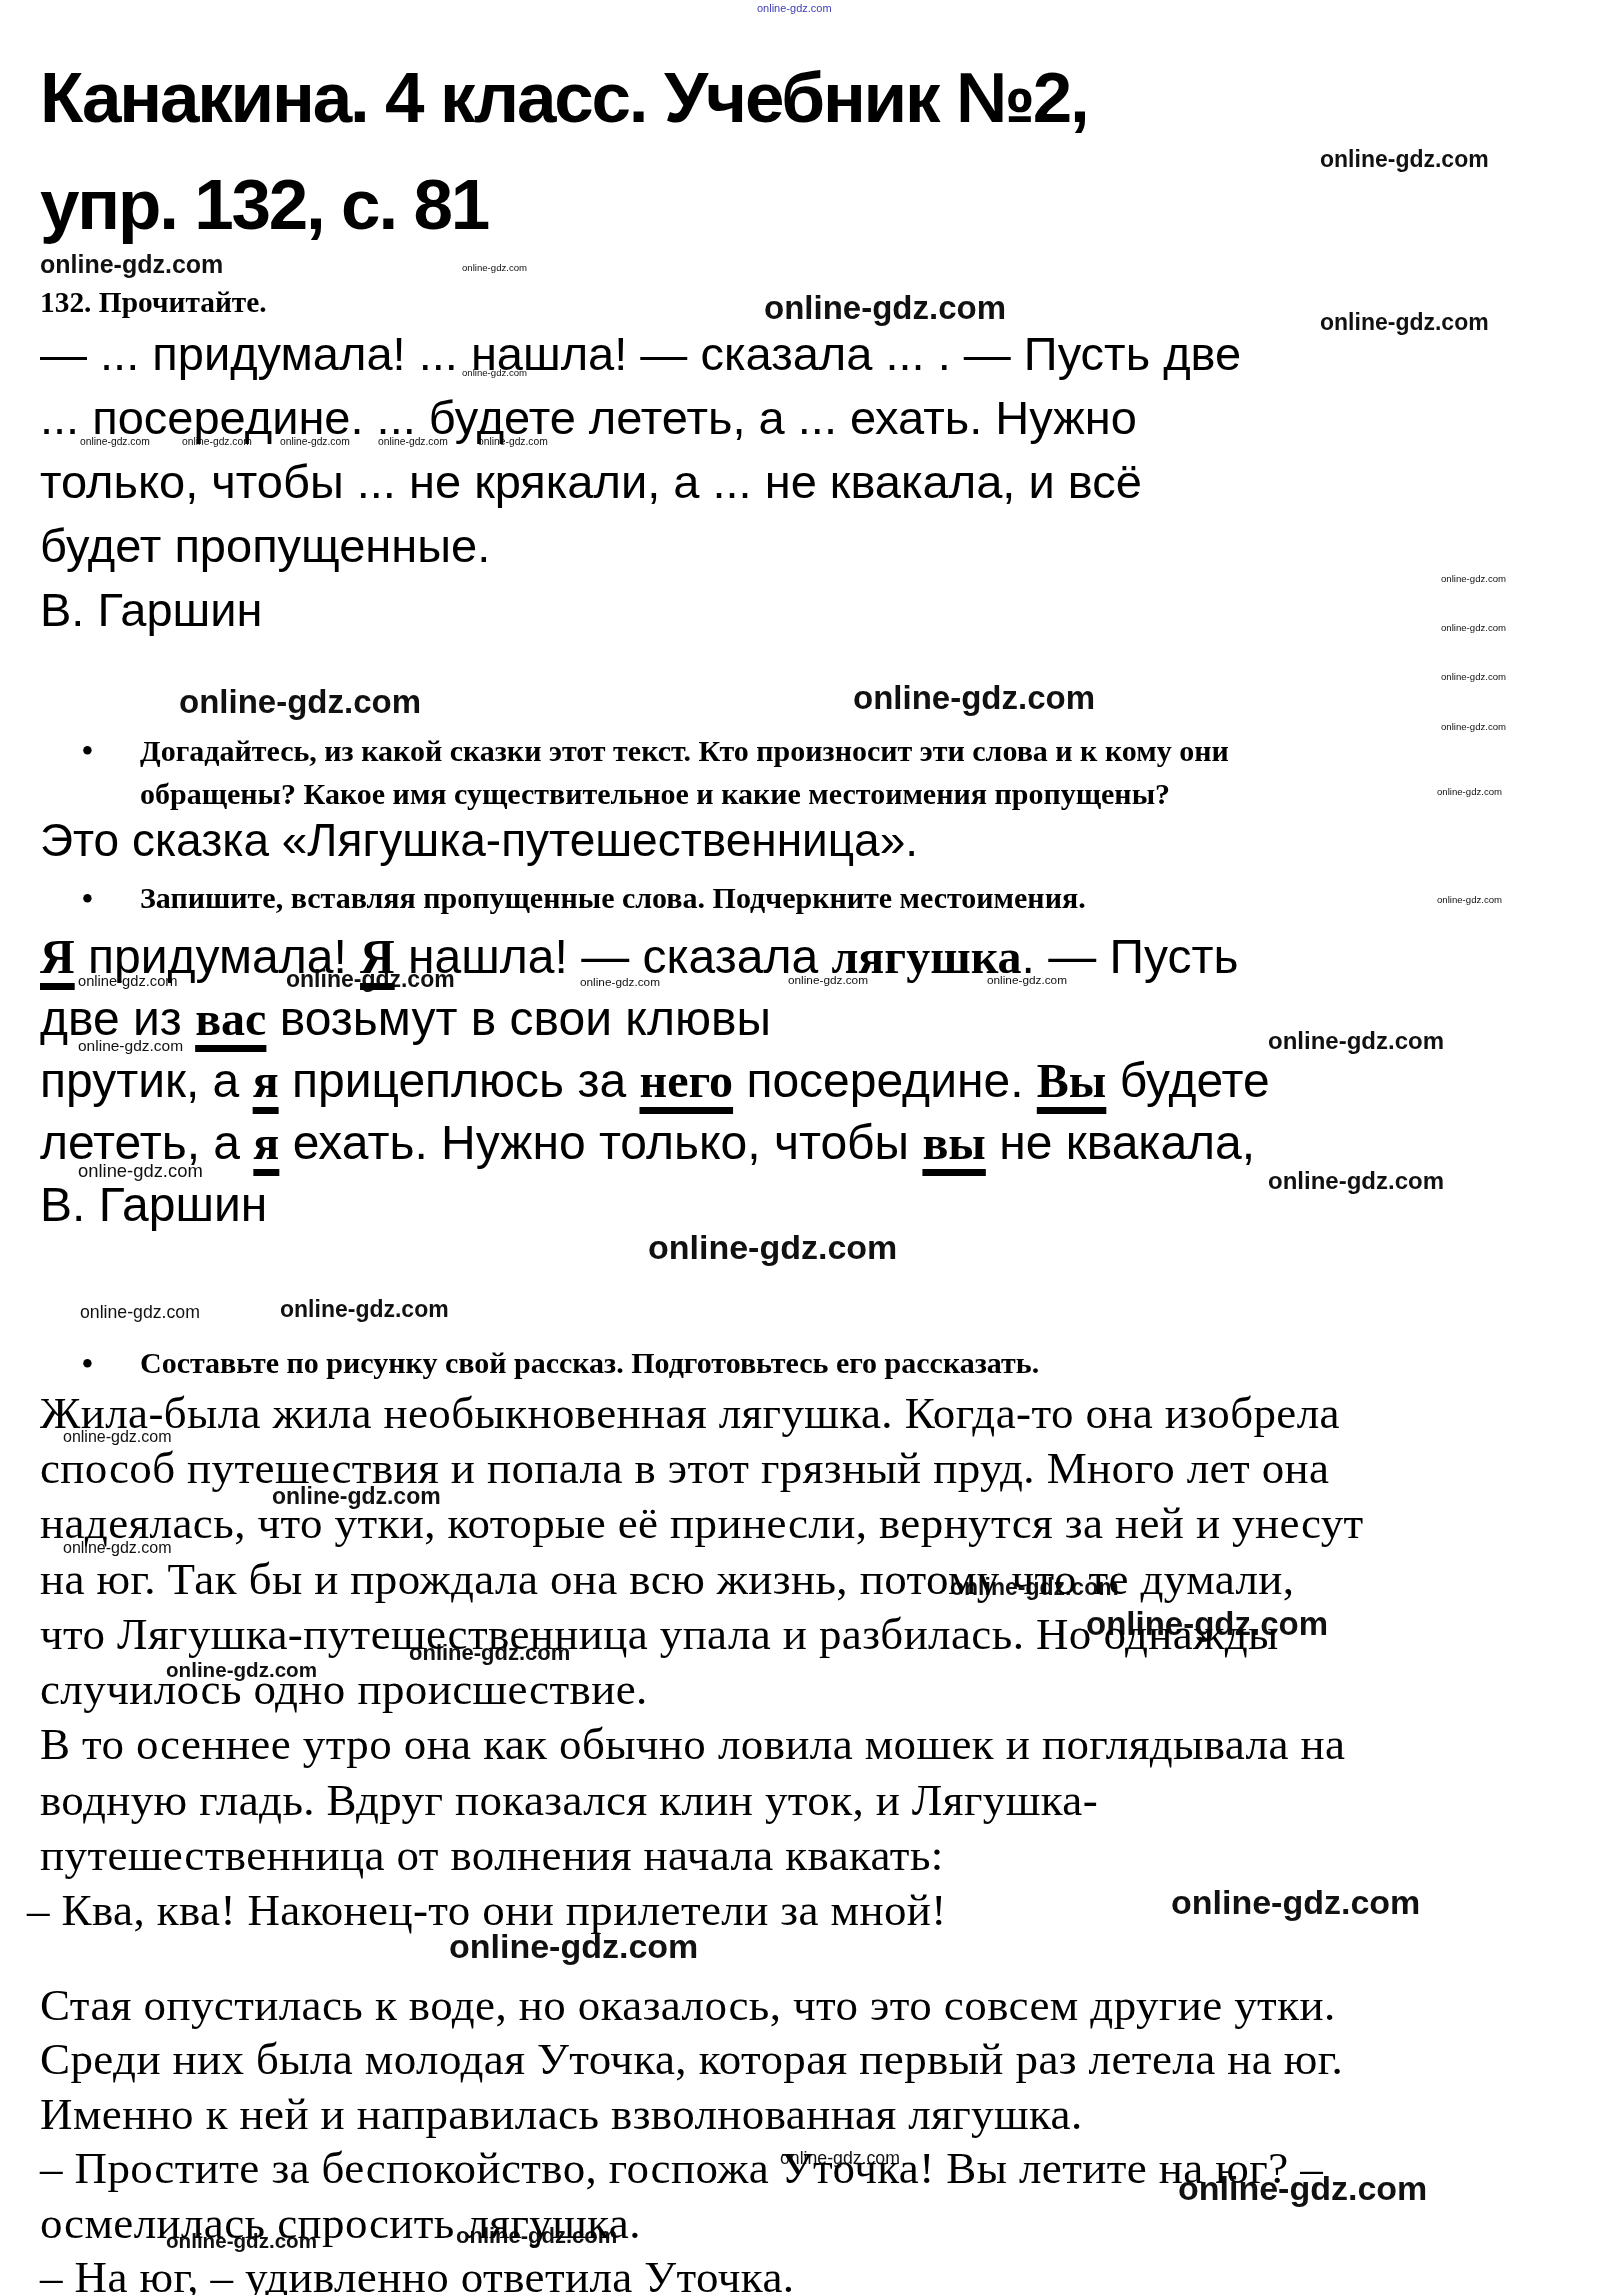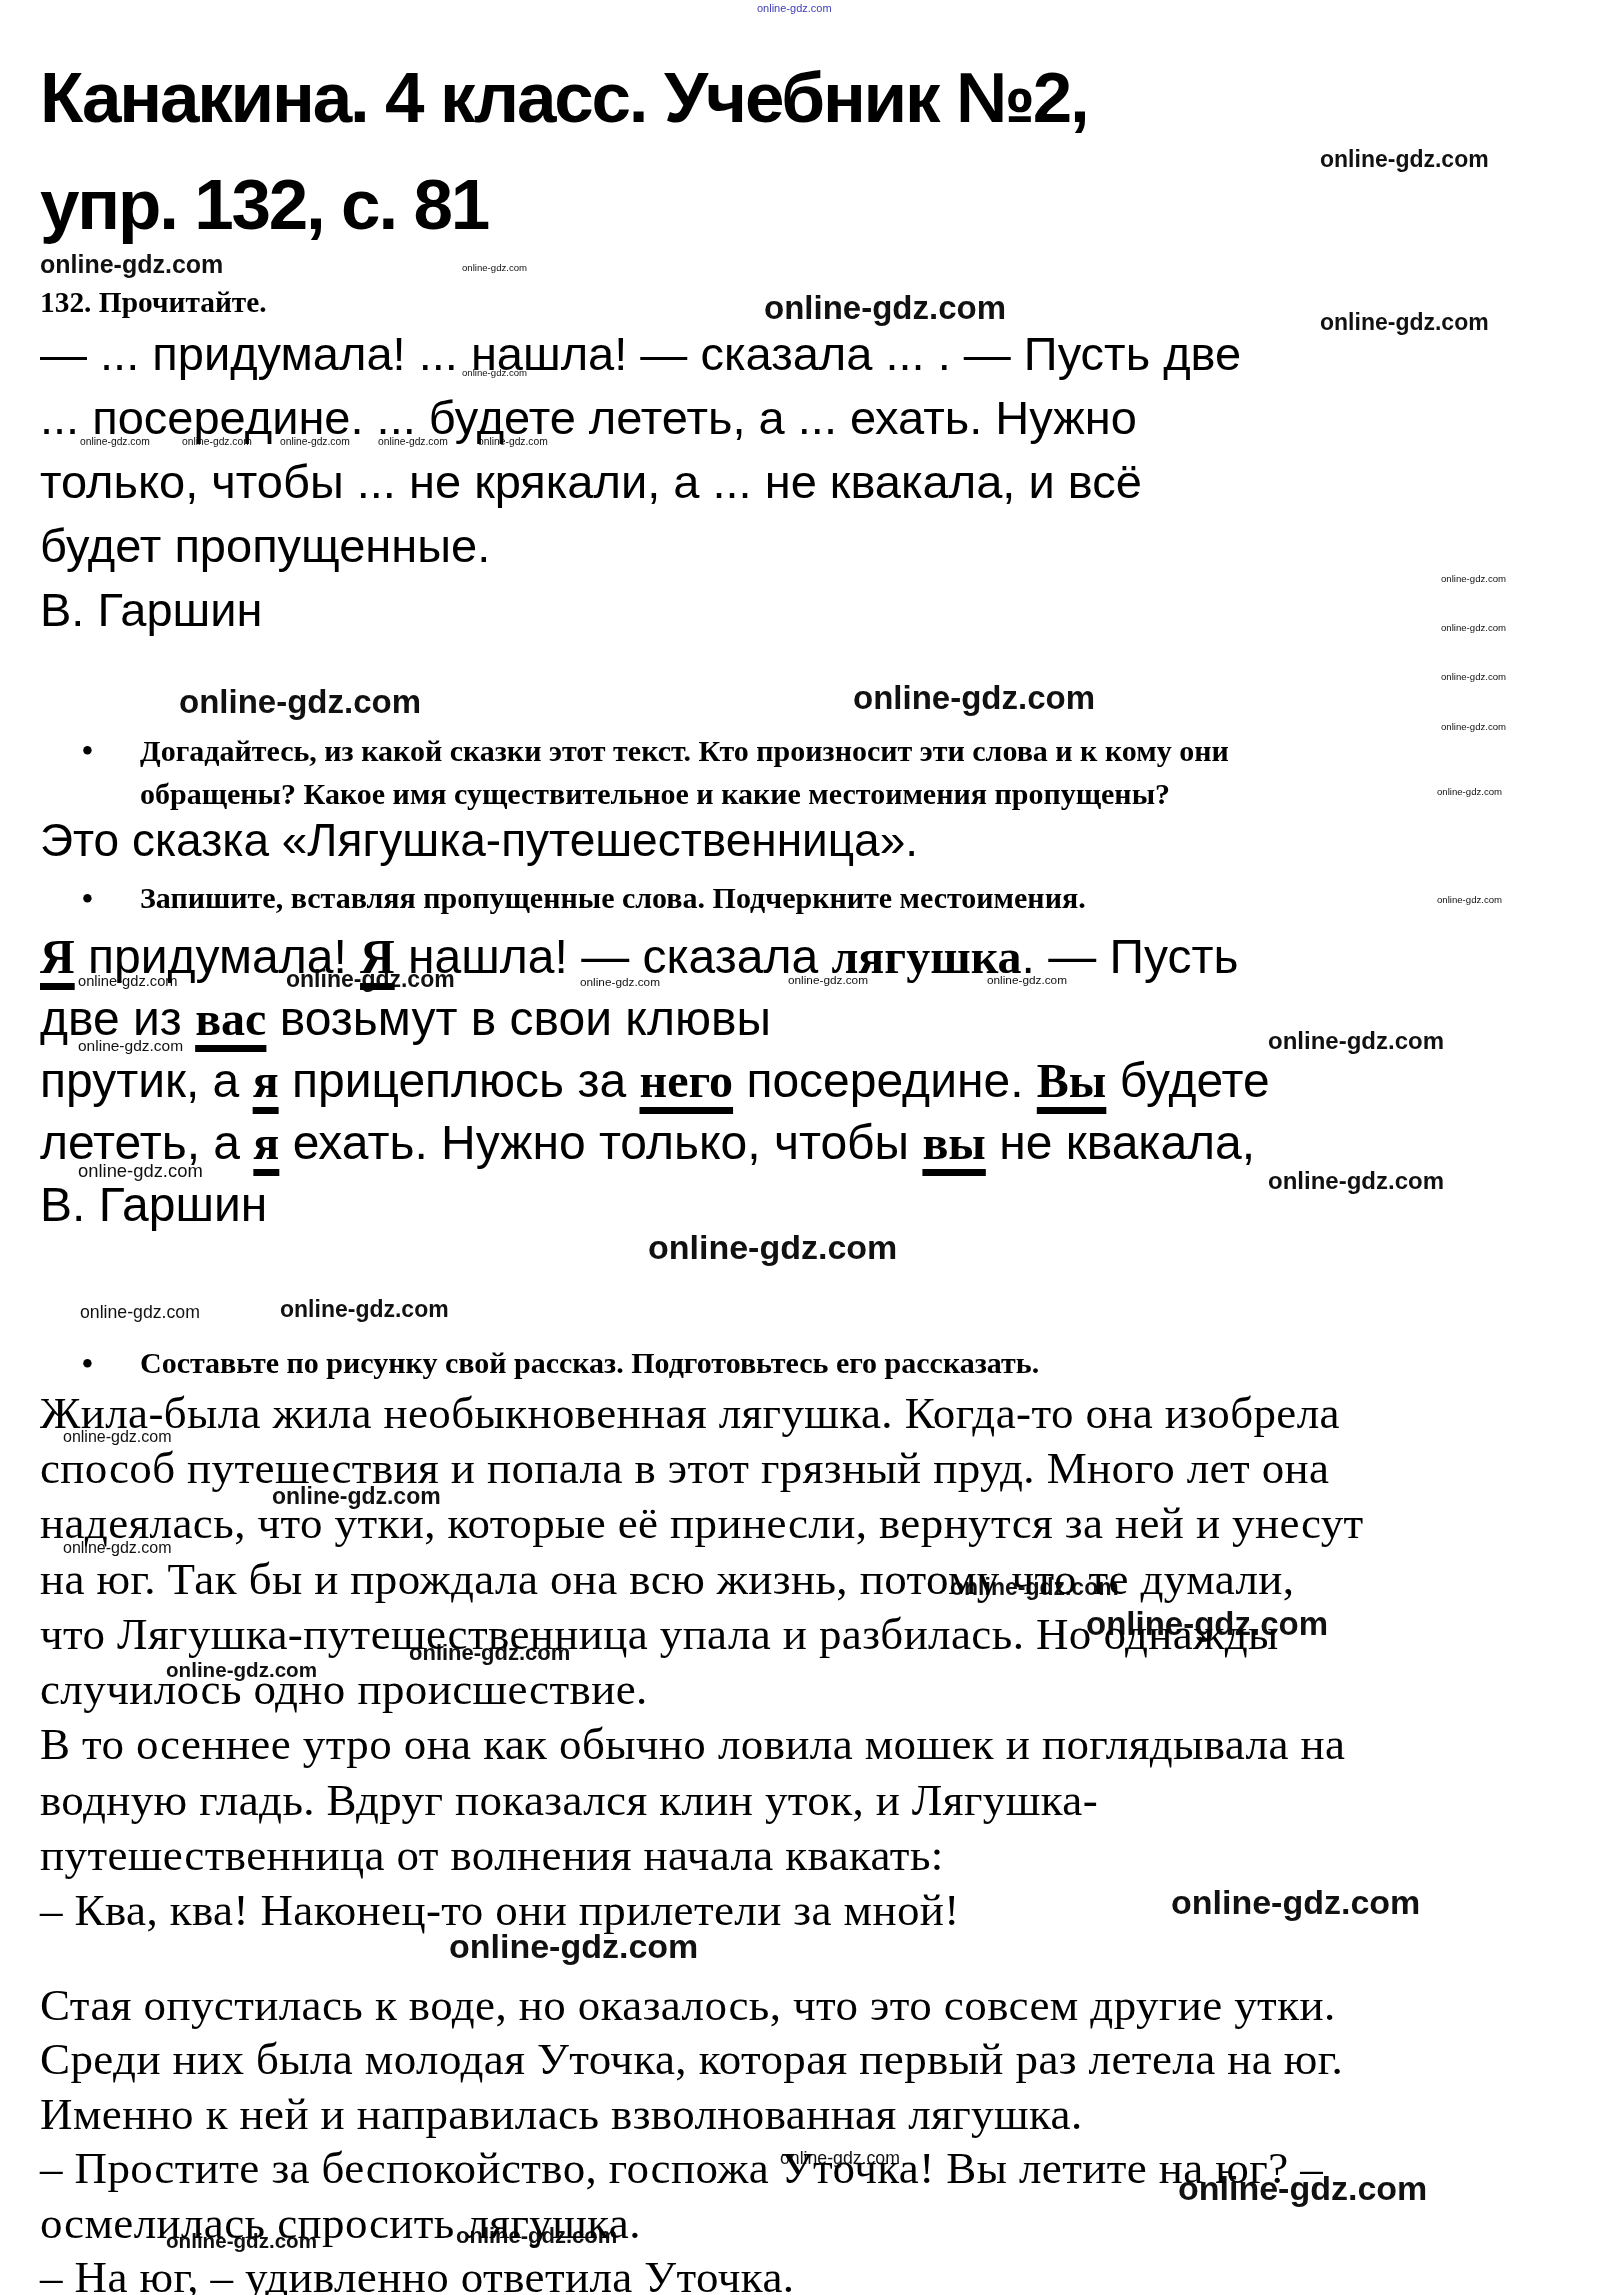--- a/index.html
+++ b/index.html
@@ -121,21 +121,21 @@
 <div id="story-block">
     <div class="abs story" style="left: 40px; top: 1387px;">Жила-была жила необыкновенная лягушка. Когда-то она изобрела</div>
     <div class="abs story" style="left: 40px; top: 1442px;">способ путешествия и попала в этот грязный пруд. Много лет она</div>
     <div class="abs story" style="left: 40px; top: 1497px;">надеялась, что утки, которые её принесли, вернутся за ней и унесут</div>
     <div class="abs story" style="left: 40px; top: 1553px;">на юг. Так бы и прождала она всю жизнь, потому что те думали,</div>
     <div class="abs story" style="left: 40px; top: 1608px;">что Лягушка-путешественница упала и разбилась. Но однажды</div>
     <div class="abs story" style="left: 40px; top: 1663px;">случилось одно происшествие.</div>
     <div class="abs story" style="left: 40px; top: 1718px;">В то осеннее утро она как обычно ловила мошек и поглядывала на</div>
     <div class="abs story" style="left: 40px; top: 1774px;">водную гладь. Вдруг показался клин уток, и Лягушка-</div>
     <div class="abs story" style="left: 40px; top: 1829px;">путешественница от волнения начала квакать:</div>
-    <div class="abs story" style="left: 40px; top: 1884px;">– Ква, ква! Наконец-то они прилетели за мной!</div>
+    <div class="abs story" style="left: 27px; top: 1884px;">– Ква, ква! Наконец-то они прилетели за мной!</div>
     <div class="abs story" style="left: 40px; top: 1979px;">Стая опустилась к воде, но оказалось, что это совсем другие утки.</div>
     <div class="abs story" style="left: 40px; top: 2033px;">Среди них была молодая Уточка, которая первый раз летела на юг.</div>
     <div class="abs story" style="left: 40px; top: 2088px;">Именно к ней и направилась взволнованная лягушка.</div>
     <div class="abs story" style="left: 40px; top: 2142px;">– Простите за беспокойство, госпожа Уточка! Вы летите на юг? –</div>
     <div class="abs story" style="left: 40px; top: 2197px;">осмелилась спросить лягушка.</div>
     <div class="abs story" style="left: 40px; top: 2251px;">– На юг, – удивленно ответила Уточка.</div>
   </div>
 
 
 </body></html>

